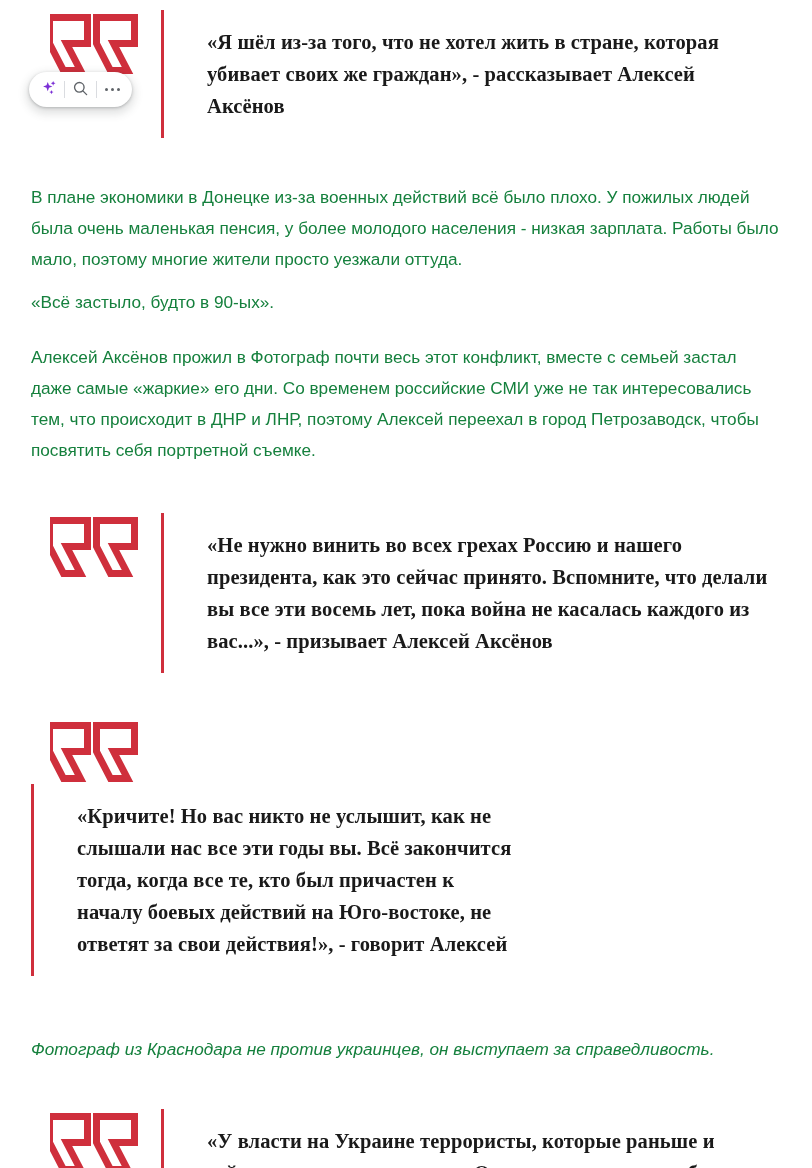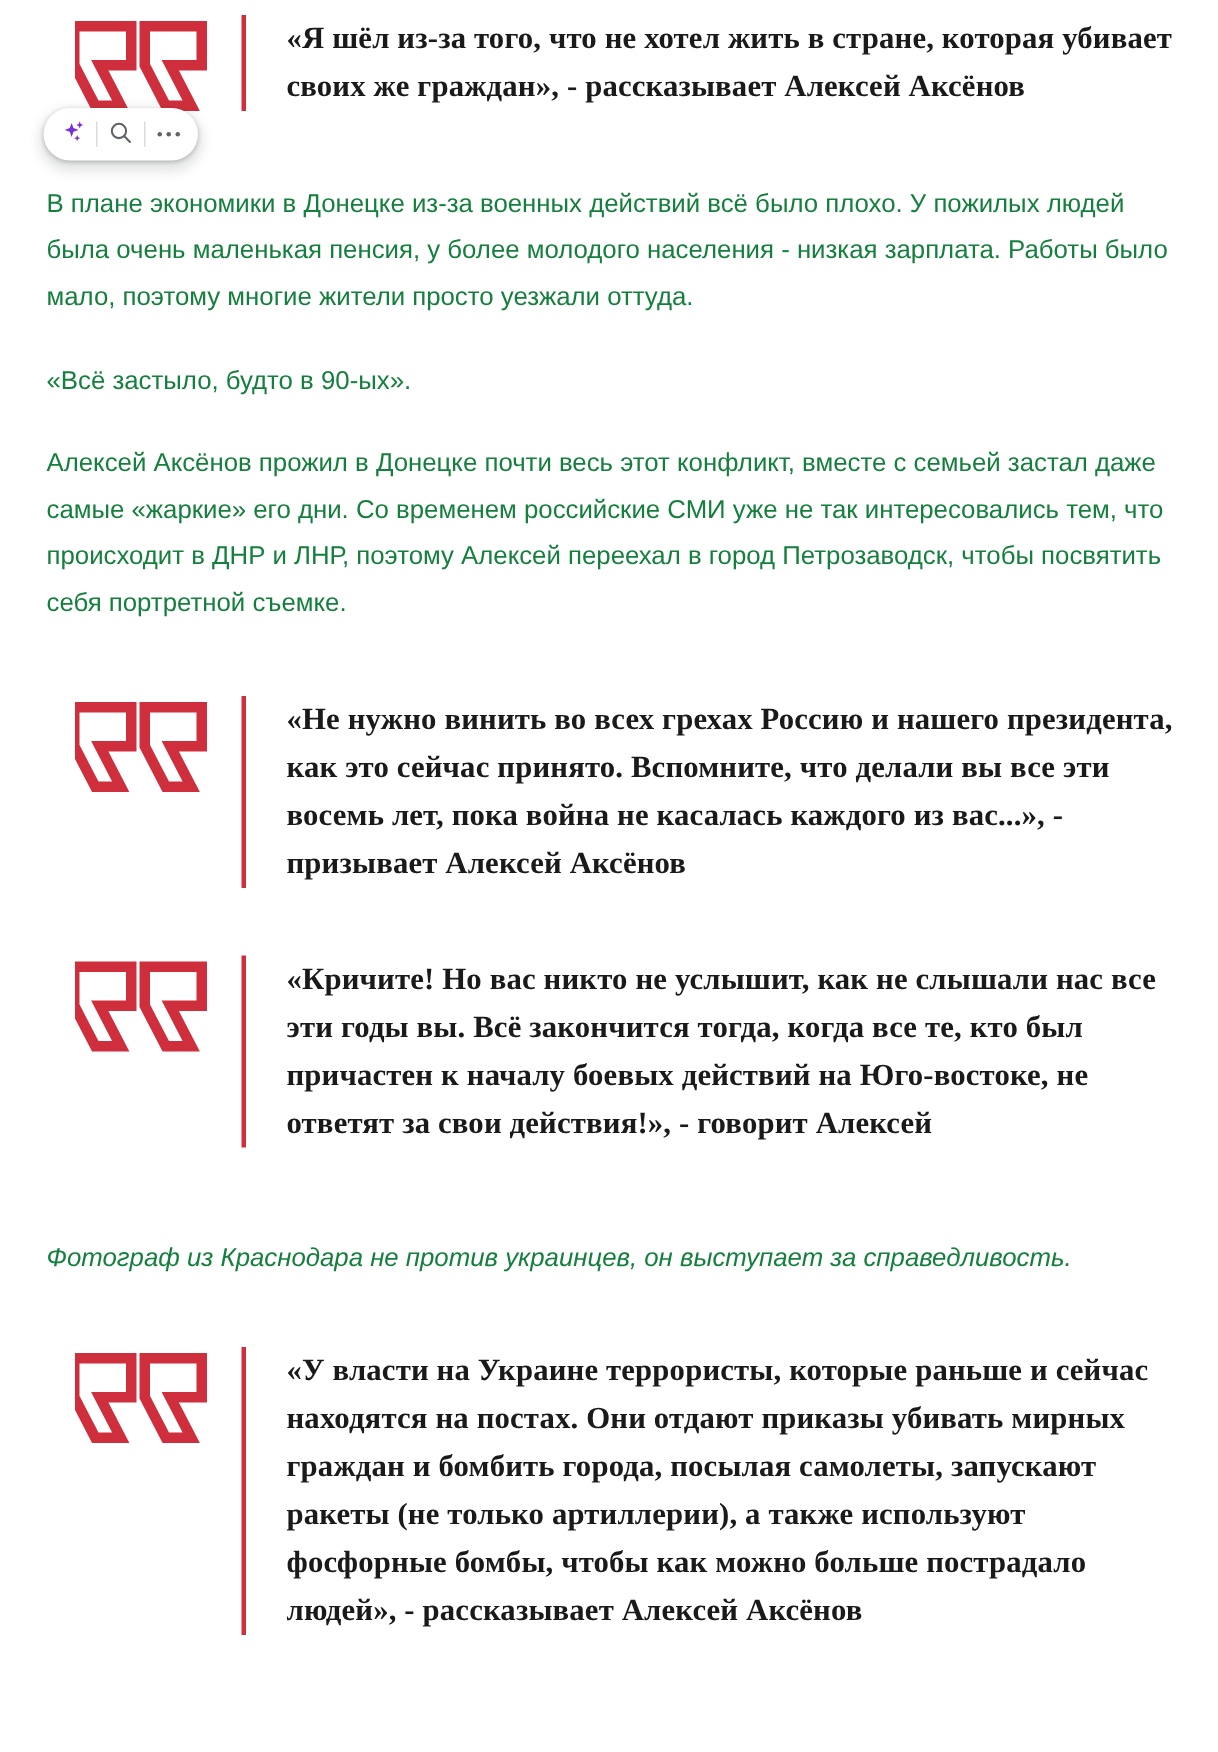--- a/index.html
+++ b/index.html
@@ -48,21 +48,21 @@
     border-left: 3px solid #cf2f3c;
     padding-left: 27px;
     font-family: "Liberation Serif", "DejaVu Serif", serif;
     font-weight: bold;
     font-size: 20.5px;
     line-height: 32px;
     color: #1a1a1a;
     letter-spacing: 0.1px;
   }
   .quote-body p {
-    margin: 0;
+    margin: 16px;
   }
 
   
   .para {
     margin: 0;
     padding: 0 33px 0 31px;
     font-family: "Liberation Sans", sans-serif;
     font-size: 17.2px;
     line-height: 31px;
     color: #15803d;
@@ -128,40 +128,40 @@
         </g>
       </svg>
     </div>
     <div class="quote-body" style="width:593px;">
       <p>«Я шёл из-за того, что не хотел жить в стране, которая убивает своих же граждан», - рассказывает Алексей Аксёнов</p>
     </div>
   </div>
 
   <p class="para" style="margin-top:44px;">В плане экономики в Донецке из-за военных действий всё было плохо. У пожилых людей была очень маленькая пенсия, у более молодого населения - низкая зарплата. Работы было мало, поэтому многие жители просто уезжали оттуда.</p>
 
-  <p class="para" style="margin-top:25px;">«Всё застыло, будто в 90-ых».</p>
-
-  <p class="para" style="margin-top:24px;">Алексей Аксёнов прожил в Донецке почти весь этот конфликт, вместе с семьей застал даже самые «жаркие» его дни. Со временем российские СМИ уже не так интересовались тем, что происходит в ДНР и ЛНР, поэтому Алексей переехал в город Петрозаводск, чтобы посвятить себя портретной съемке.</p>
+  <p class="para" style="margin-top:12px;">«Всё застыло, будто в 90-ых».</p>
+
+  <p class="para" style="margin-top:24px;">Алексей Аксёнов прожил в Фотограф почти весь этот конфликт, вместе с семьей застал даже самые «жаркие» его дни. Со временем российские СМИ уже не так интересовались тем, что происходит в ДНР и ЛНР, поэтому Алексей переехал в город Петрозаводск, чтобы посвятить себя портретной съемке.</p>
 
   <div class="quote-block" style="margin-top:47px;">
     <div class="quote-mark">
       <svg width="92" height="64" viewBox="0 0 92 64" aria-hidden="true">
         <g fill="none" stroke="#cf2f3c" stroke-width="7" stroke-linejoin="miter">
           <path d="M7.5 5.5 h30 v26 h-21 l14 27 h-17 l-14 -27 v-26 z"></path>
           <path d="M54.5 5.5 h30 v26 h-21 l14 27 h-17 l-14 -27 v-26 z"></path>
         </g>
       </svg>
     </div>
     <div class="quote-body" style="width:480px;">
       <p>«Не нужно винить во всех грехах Россию и нашего президента, как это сейчас принято. Вспомните, что делали вы все эти восемь лет, пока война не касалась каждого из вас...», - призывает Алексей Аксёнов</p>
     </div>
   </div>
 
 
-  <div class="quote-block" style="margin-top:45px;">
+  <div class="quote-block" style="margin-top:45px;flex-direction:column;">
     <div class="quote-mark">
       <svg width="92" height="64" viewBox="0 0 92 64" aria-hidden="true">
         <g fill="none" stroke="#cf2f3c" stroke-width="7" stroke-linejoin="miter">
           <path d="M7.5 5.5 h30 v26 h-21 l14 27 h-17 l-14 -27 v-26 z"></path>
           <path d="M54.5 5.5 h30 v26 h-21 l14 27 h-17 l-14 -27 v-26 z"></path>
         </g>
       </svg>
     </div>
     <div class="quote-body" style="width:500px;">
       <p>«Кричите! Но вас никто не услышит, как не слышали нас все эти годы вы. Всё закончится тогда, когда все те, кто был причастен к началу боевых действий на Юго-востоке, не ответят за свои действия!», - говорит Алексей</p>

